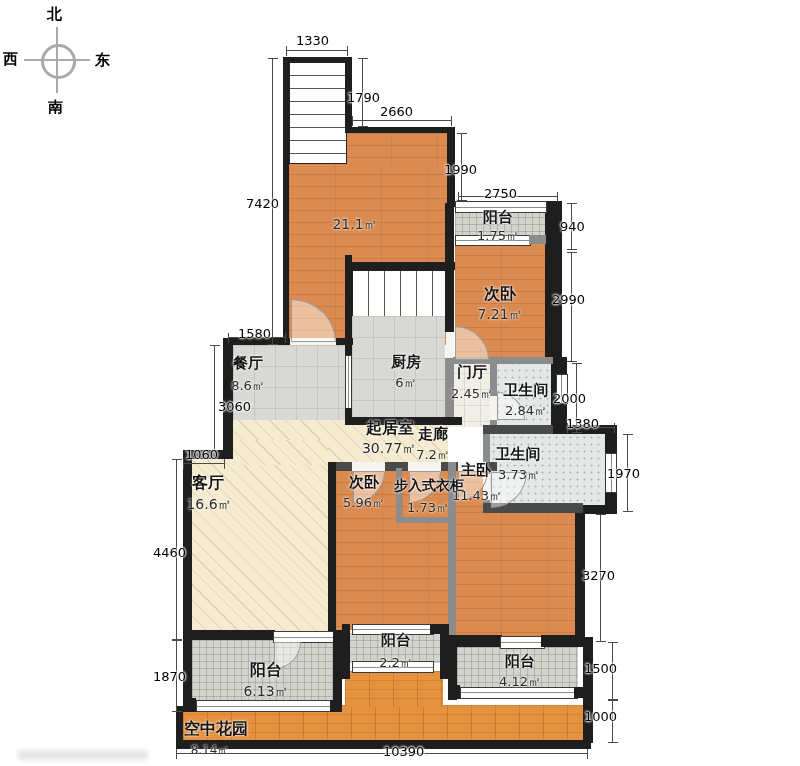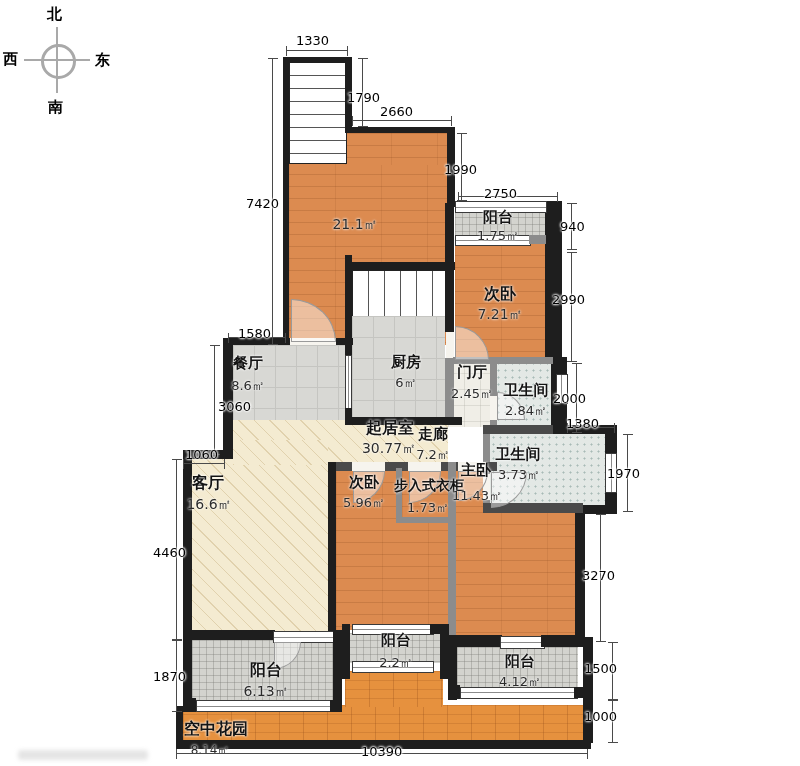--- a/index.html
+++ b/index.html
@@ -279,21 +279,21 @@
   <div class="dimv" style="left:600px;top:514px;height:128px;"></div>
   <div class="dimlab" style="left:582px;top:568px;">3270</div>
 
   <div class="dimv" style="left:612px;top:642px;height:58px;"></div>
   <div class="dimlab" style="left:584px;top:661px;">1500</div>
 
   <div class="dimv" style="left:612px;top:700px;height:43px;"></div>
   <div class="dimlab" style="left:584px;top:709px;">1000</div>
 
   <div class="dimh" style="left:176px;top:753px;width:412px;"></div>
-  <div class="dimlab" style="left:361px;top:744px;text-align:right;">10390</div>
+  <div class="dimlab" style="left:383px;top:744px;text-align:right;">10390</div>
 
   <div class="dimv" style="left:272px;top:58px;height:287px;"></div>
   <div class="dimlab" style="left:246px;top:196px;">7420</div>
 
   <div class="dimh" style="left:228px;top:337px;width:58px;"></div>
   <div class="dimlab" style="left:238px;top:326px;">1580</div>
 
   <div class="dimv" style="left:214px;top:345px;height:110px;"></div>
   <div class="dimlab" style="left:194px;top:399px;margin-left:24px;">3060</div>
 

